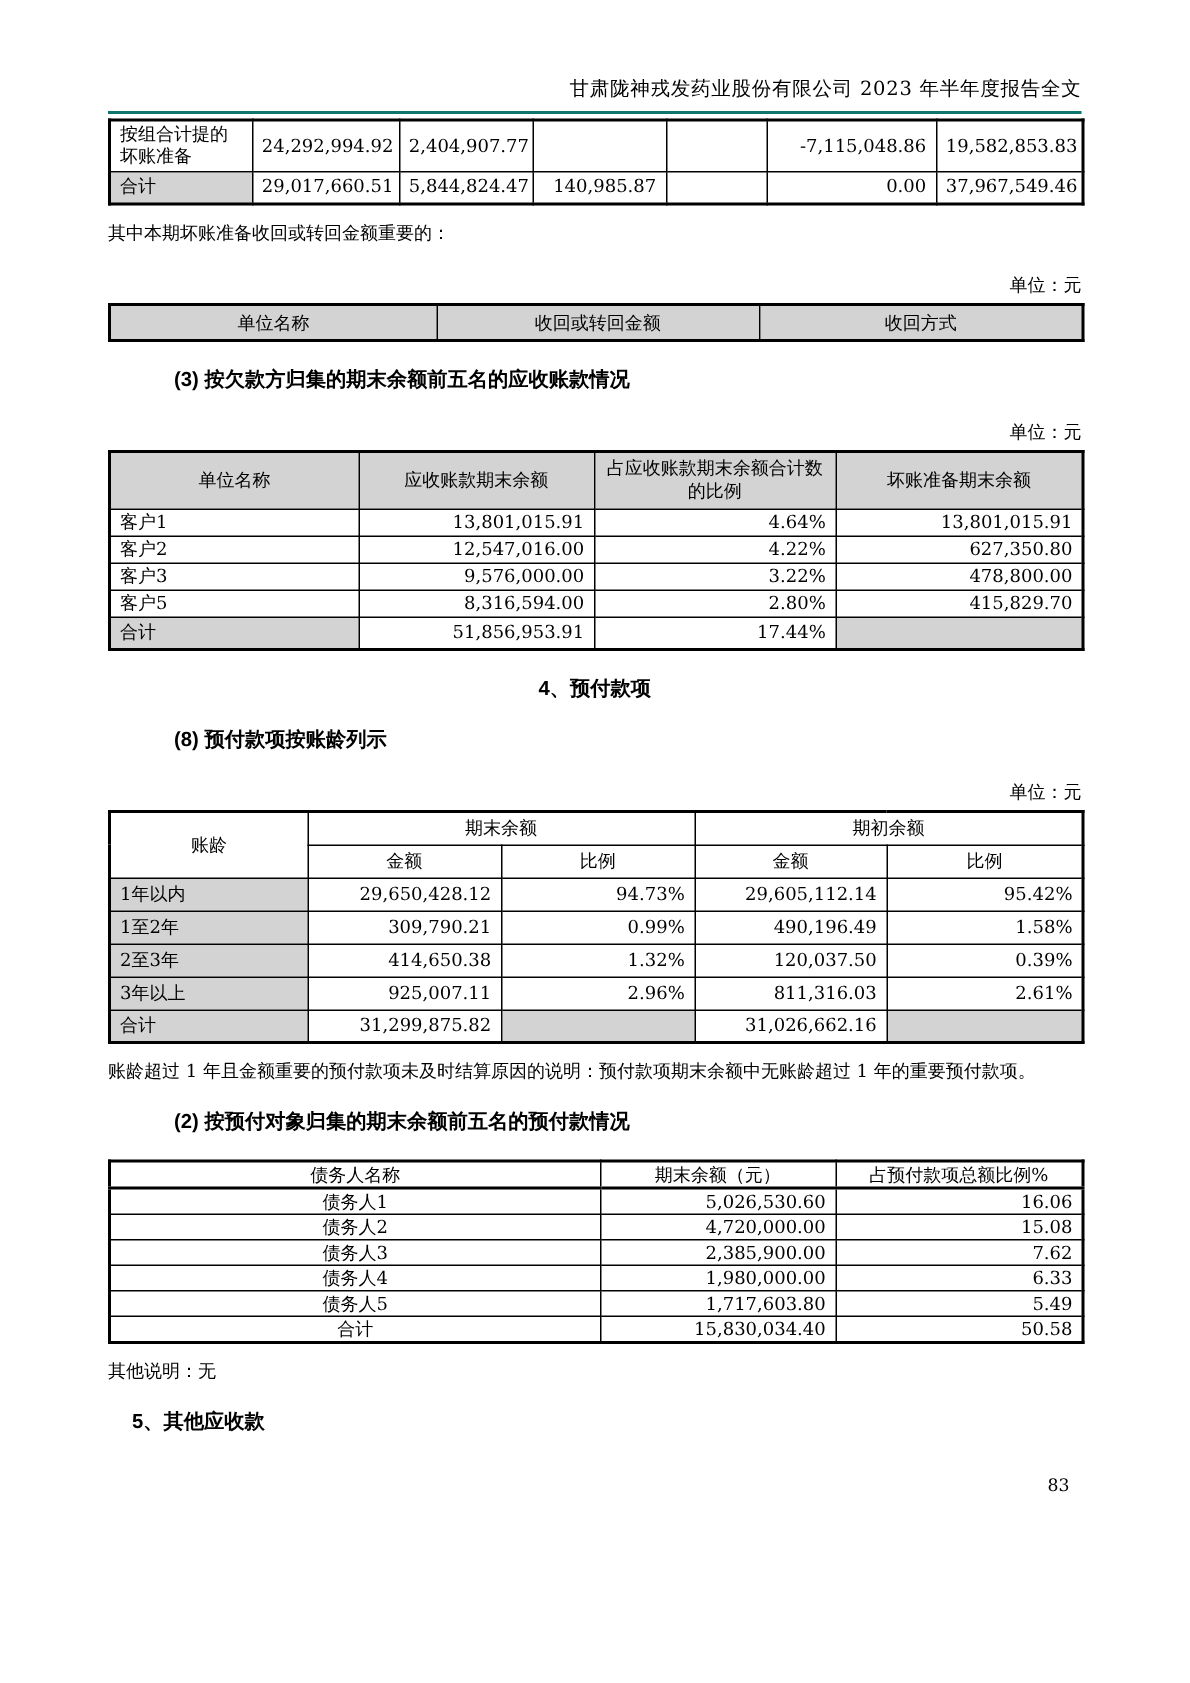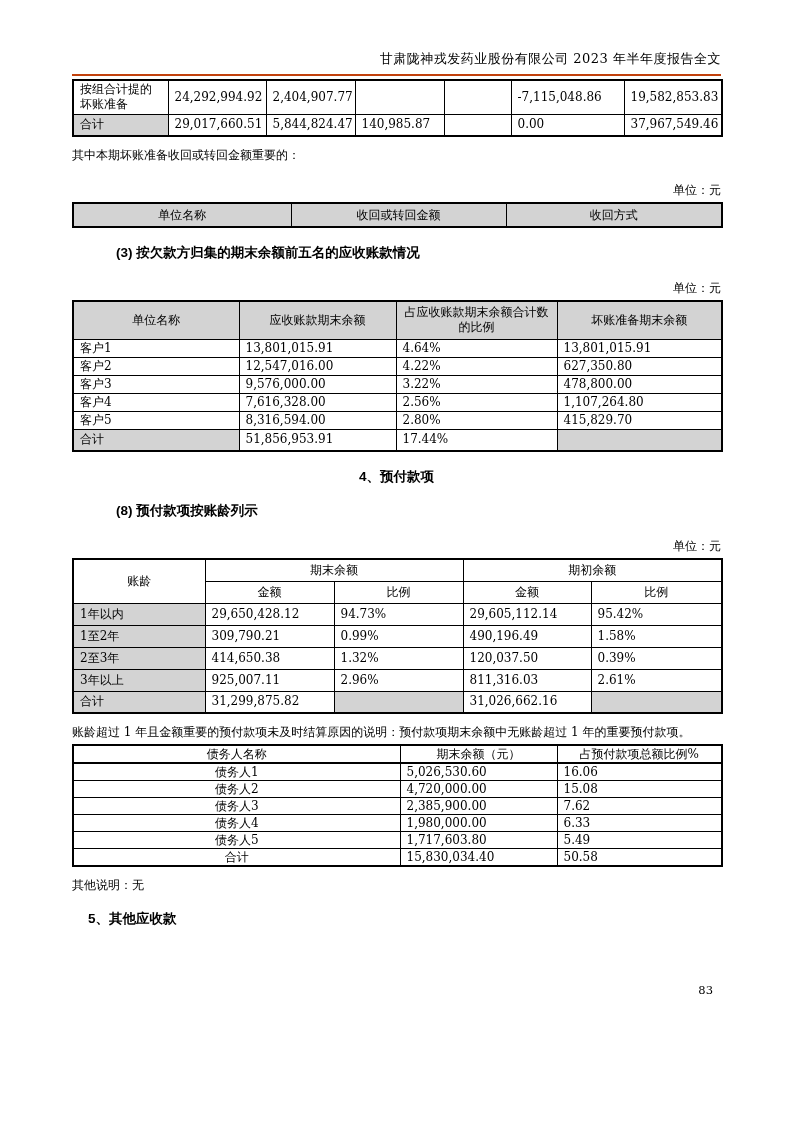--- a/index.html
+++ b/index.html
@@ -11,21 +11,21 @@
     color: #000;
     position: relative;
     overflow: hidden;
   }
   .page { padding: 50px 72px 0 72px; width: 793px; }
 
   .doc-header {
     text-align: right;
     font-size: 13px;
     padding-bottom: 6px;
-    border-bottom: 2px solid #c2410c;
+    border-bottom: 2px solid #0f766e;
     letter-spacing: 0.5px;
   }
 
   .unit-row {
     text-align: right;
     font-size: 12px;
     margin-top: 18px;
   }
 
   p.body-note {
@@ -51,21 +51,21 @@
   }
   .tbl td, .tbl th {
     border: 1px solid #000;
     padding: 1px 6px;
     vertical-align: middle;
     font-weight: normal;
     overflow: hidden;
     line-height: 1.25;
   }
   .gray { background: #d3d3d3; }
-  .num { text-align: left; }
+  .num { text-align: right; }
   .ctr { text-align: center; }
   .lft { text-align: left; }
 
   tr.h34 { height: 34px; }
   tr.h22 { height: 22px; }
   tr.h24 { height: 24px; }
   tr.h38 { height: 38px; }
   tr.h17 { height: 17px; margin-top: 29px; }
   tr.h16 { height: 16px; }
 
@@ -175,26 +175,20 @@
         <td class="num">4.22%</td>
         <td class="num">627,350.80</td>
       </tr>
       <tr class="h17">
         <td class="lft">客户3</td>
         <td class="num">9,576,000.00</td>
         <td class="num">3.22%</td>
         <td class="num">478,800.00</td>
       </tr>
       <tr class="h17">
-        <td class="lft">客户4</td>
-        <td class="num">7,616,328.00</td>
-        <td class="num">2.56%</td>
-        <td class="num">1,107,264.80</td>
-      </tr>
-      <tr class="h17">
         <td class="lft">客户5</td>
         <td class="num">8,316,594.00</td>
         <td class="num">2.80%</td>
         <td class="num">415,829.70</td>
       </tr>
       <tr class="h22">
         <td class="lft gray">合计</td>
         <td class="num">51,856,953.91</td>
         <td class="num">17.44%</td>
         <td class="gray"></td>
@@ -261,20 +255,21 @@
         <td class="num">31,299,875.82</td>
         <td class="gray"></td>
         <td class="num">31,026,662.16</td>
         <td class="gray"></td>
       </tr>
     </tbody>
   </table>
 
   <p class="body-note">账龄超过 1 年且金额重要的预付款项未及时结算原因的说明：预付款项期末余额中无账龄超过 1 年的重要预付款项。</p>
 
+  <h3 class="sec indent mt18">(2)   按预付对象归集的期末余额前五名的预付款情况</h3>
 
   <table class="tbl mt14" id="tbl-prepay-debtor">
     <colgroup>
         <col style="width:327px">
         <col style="width:157px">
         <col style="width:165px">
       </colgroup>
     <tbody>
       <tr class="h16 hdr">
         <td class="ctr">债务人名称</td>

